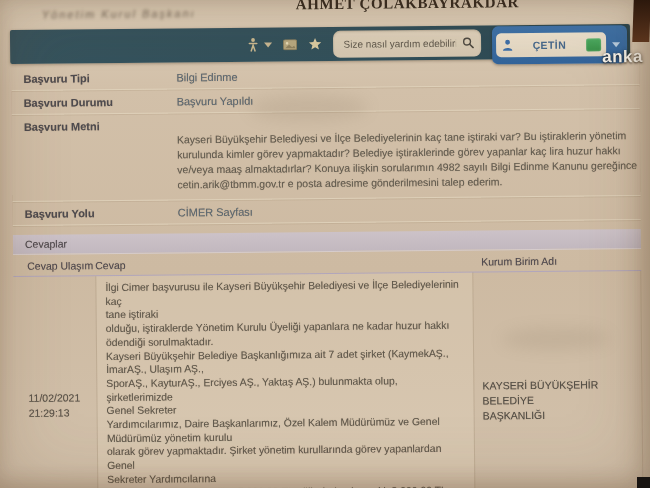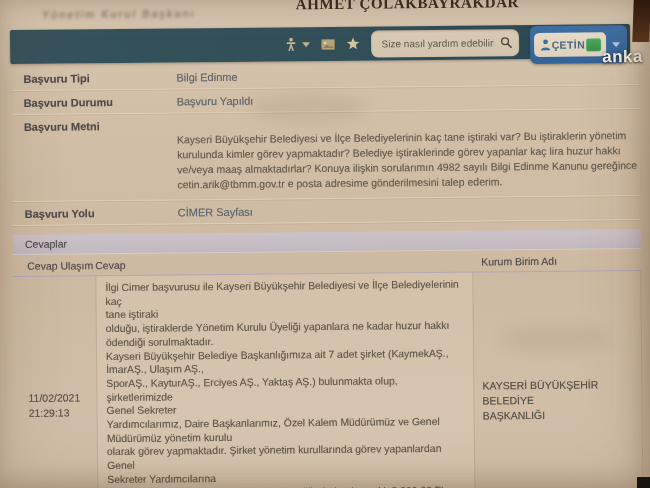--- a/index.html
+++ b/index.html
@@ -45,21 +45,21 @@
   }
   .search-box input::placeholder{color:#5f584c;opacity:1;}
   .user-panel{
     position:relative;top:3px;height:38px;border-radius:6px;
     background:linear-gradient(180deg,#3e72a8,#33649a);
     display:flex;align-items:center;gap:6px;padding:0 7px 0 4px;box-sizing:border-box;
     box-shadow:0 1px 3px rgba(40,30,20,.4);cursor:pointer;
   }
   .user-chip{
     height:24px;border-radius:5px;background:linear-gradient(180deg,#ece1cd,#e0d4bf);
-    display:flex;align-items:center;gap:1px;padding:0 5px 0 6px;
+    display:flex;align-items:center;gap:20px;padding:0 5px 0 6px;
   }
   .user-name{font-size:10.5px;font-weight:bold;letter-spacing:.4px;color:#47688c;}
   .user-badge{width:15px;height:13px;border-radius:2px;background:linear-gradient(180deg,#4cab60,#389149);box-shadow:inset 0 0 2px rgba(255,255,255,.4);}
   .caret-dn-lt{width:0;height:0;border-left:4px solid transparent;border-right:4px solid transparent;border-top:5px solid #b9cde0;}
   .anka{
     position:absolute;left:584px;top:50px;z-index:9;
     font-size:17px;font-weight:bold;letter-spacing:.5px;color:#f6f2e9;
     text-shadow:0 1px 2px rgba(30,20,10,.75),0 0 4px rgba(30,20,10,.4);
     margin-left:20px;
   }

